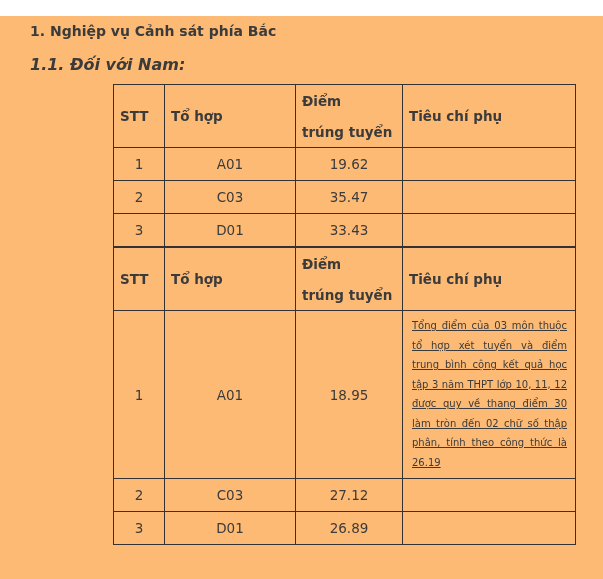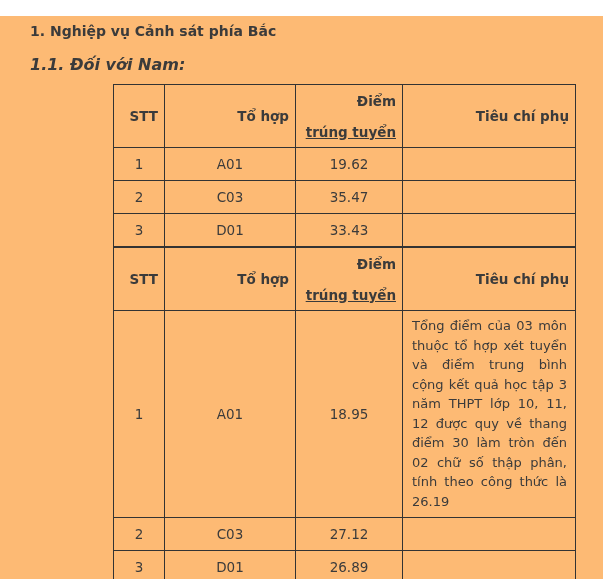--- a/index.html
+++ b/index.html
@@ -39,39 +39,40 @@
   table.score th,
   table.score td {
     border: 1px solid #333333;
     font-size: 13.5px;
     color: #3b3b3b;
     overflow: hidden;
   }
   table.score th {
     font-weight: bold;
     height: 62px;
-    text-align: right;
+    text-align: left;
     vertical-align: middle;
     padding: 0 6px;
   }
   th .hline1 { display: block; margin-bottom: 15px; }
-  th .hline2 { display: block; text-decoration: underline; }
+  th .hline2 { display: block; }
   table.score td {
     height: 32px;
     text-align: center;
     vertical-align: middle;
     padding: 0 6px;
   }
   table.score td.note {
     height: auto;
     text-align: justify;
     vertical-align: top;
-    font-size: 13px;
+    font-size: 10px;
     line-height: 19.5px;
     padding: 5px 8px 6px 9px;
+    text-decoration: underline;
   }
   .cutoff-artifact {
     position: absolute;
     left: 31px;
     top: 572px;
     width: 196px;
     height: 4px;
     background: repeating-linear-gradient(90deg, #ddd7cc 0 15px, transparent 15px 25px);
     opacity: 0.55;
   }

